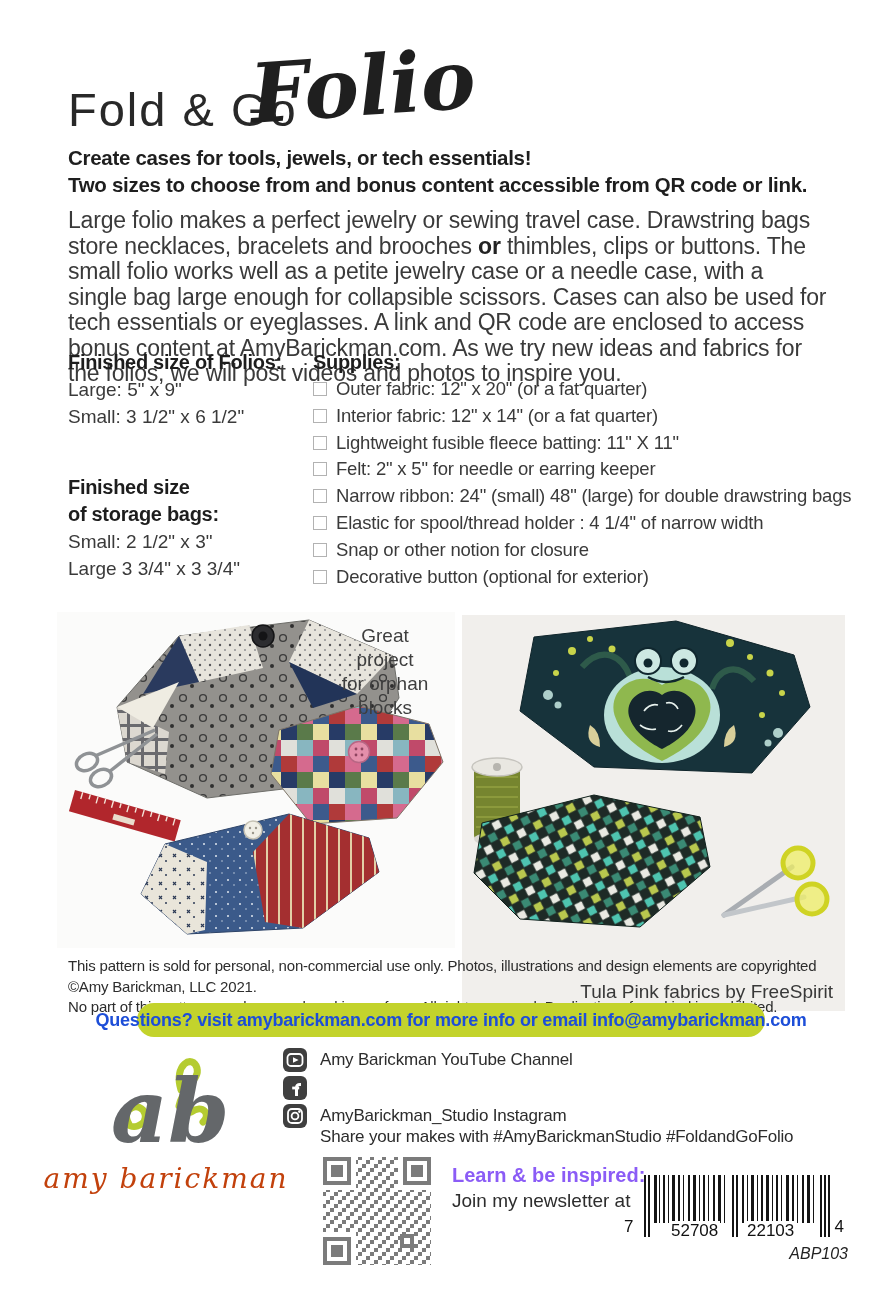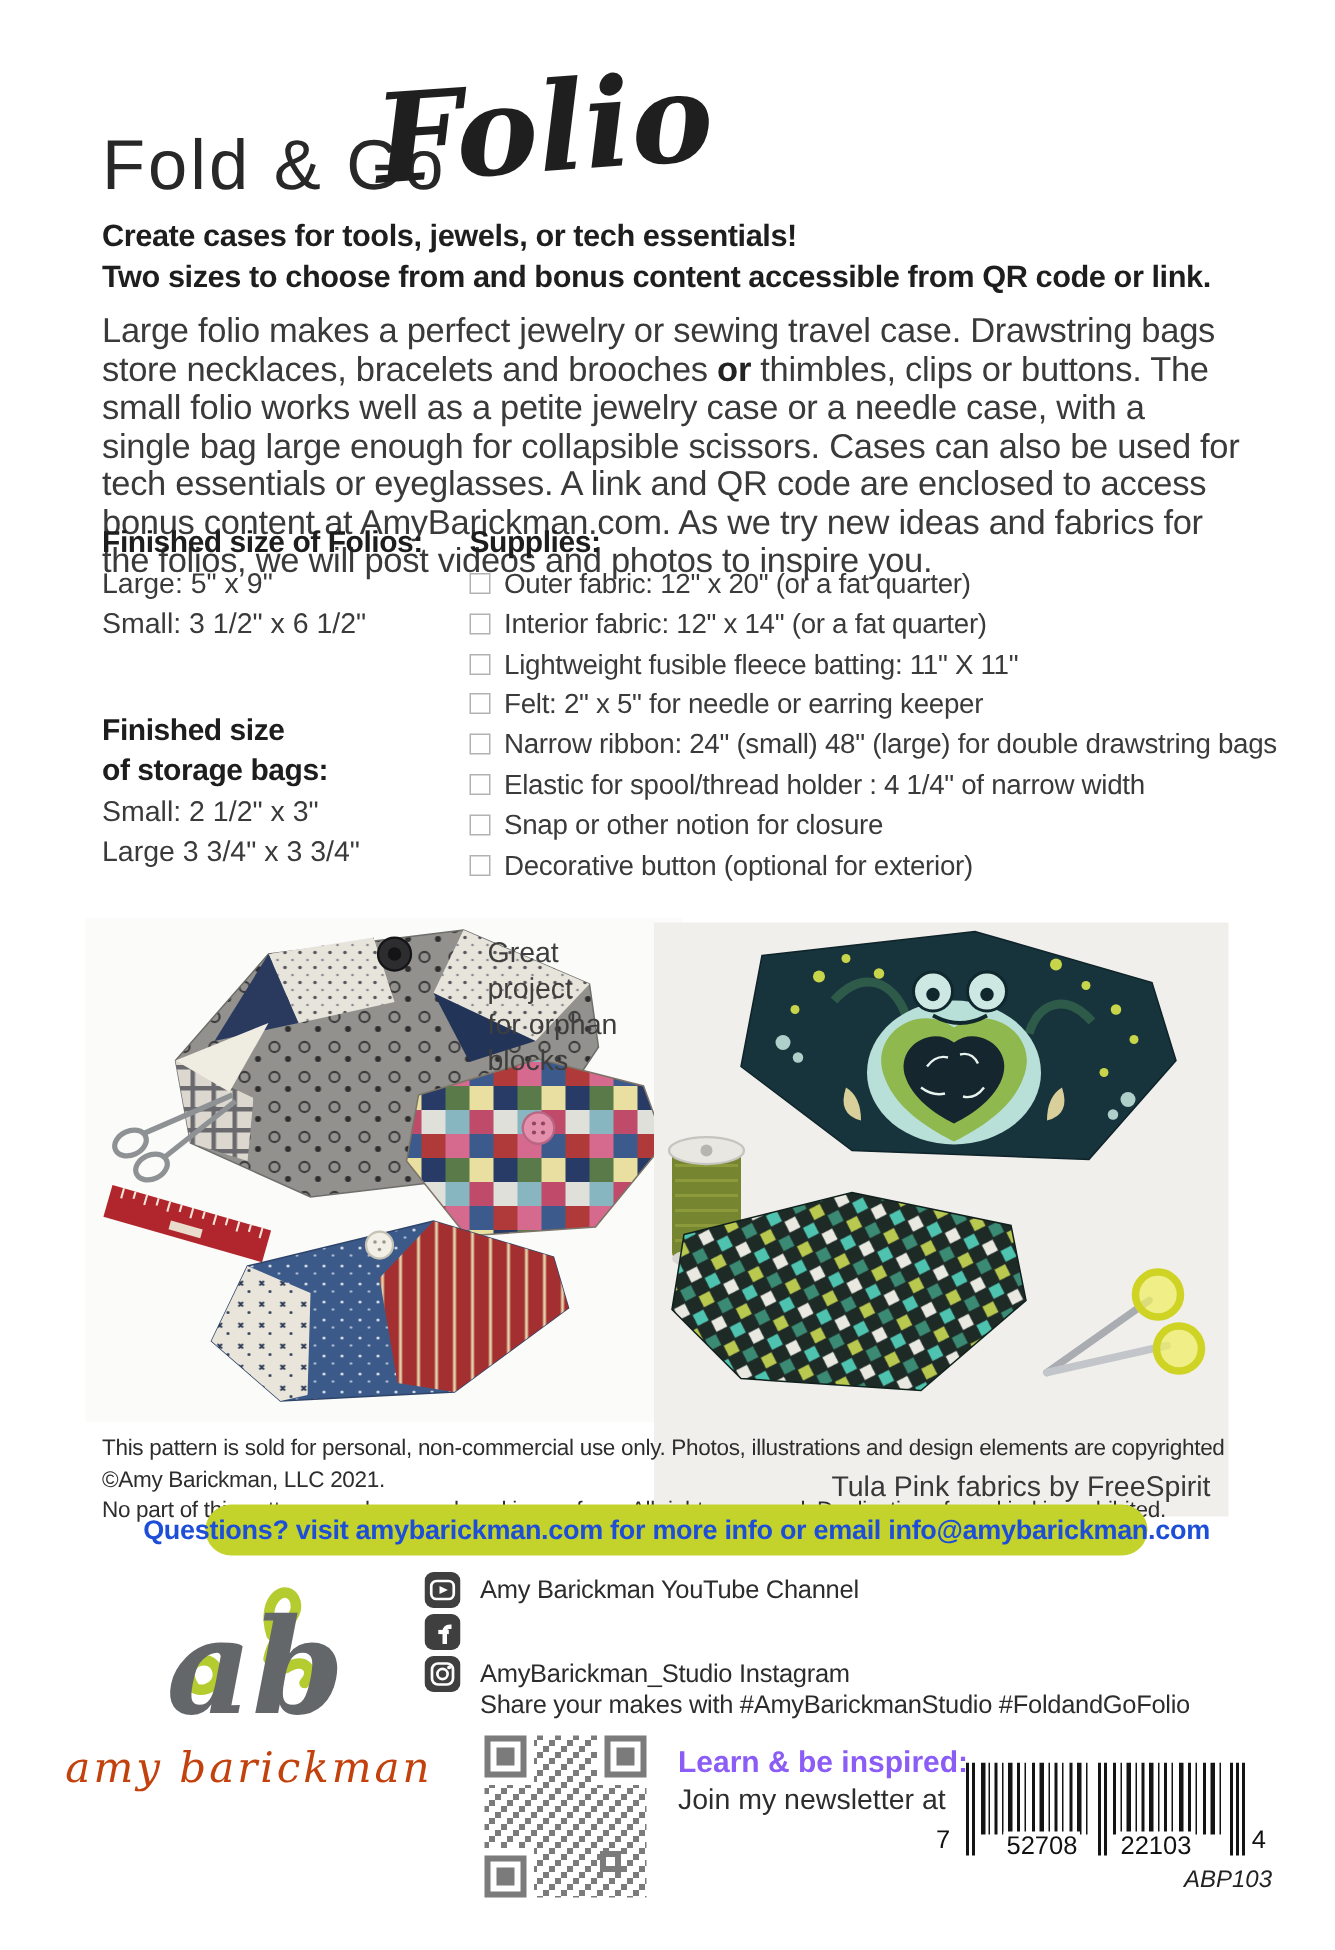--- a/index.html
+++ b/index.html
@@ -26,23 +26,23 @@
   
   .supplies { position:absolute; left:313px; top:349px; width:520px; }
   .supplies .hd { font-weight:700; color:#1d1d1d; font-size:20px; letter-spacing:-0.3px; line-height:27px; }
   .supplies ul { list-style:none; }
   .supplies li { display:flex; align-items:flex-start; line-height:26.8px; font-size:18.5px; color:#3a3a3a; letter-spacing:-0.2px; white-space:nowrap; }
   .cb { flex:0 0 auto; width:14px; height:14px; border:1.5px solid #b2b2b2; background:#fff; margin:6px 9px 0 0; }
 
   
   .fig { position:absolute; overflow:hidden; }
   .fig-left { left:57px; top:612px; width:398px; height:336px; background:#fbfbfa; }
-  .fig-right { left:436px; top:615px; width:383px; height:396px; background:#f1efec; }
+  .fig-right { left:462px; top:615px; width:383px; height:396px; background:#f1efec; }
   .fig svg { display:block; }
-  .cap-left { position:absolute; top:12px; right:10px; width:120px; text-align:left; font-size:19px; line-height:24px; color:#3e3e3e; }
+  .cap-left { position:absolute; top:12px; right:10px; width:120px; text-align:center; font-size:19px; line-height:24px; color:#3e3e3e; }
   .cap-right { position:absolute; bottom:8px; right:12px; font-size:19px; color:#383838; }
 
   
   .legal { position:absolute; left:68px; top:956px; width:790px; font-size:15px; line-height:20.5px; color:#2d2d2d; letter-spacing:-0.2px; }
 
   
   .banner { position:absolute; left:137px; top:1003px; width:628px; height:34px; background:#c3d32c; border-radius:17px; display:flex; align-items:center; justify-content:center; }
   .banner span { font-size:18px; font-weight:700; color:#1d4ed8; letter-spacing:-0.2px; white-space:nowrap; }
 
   

